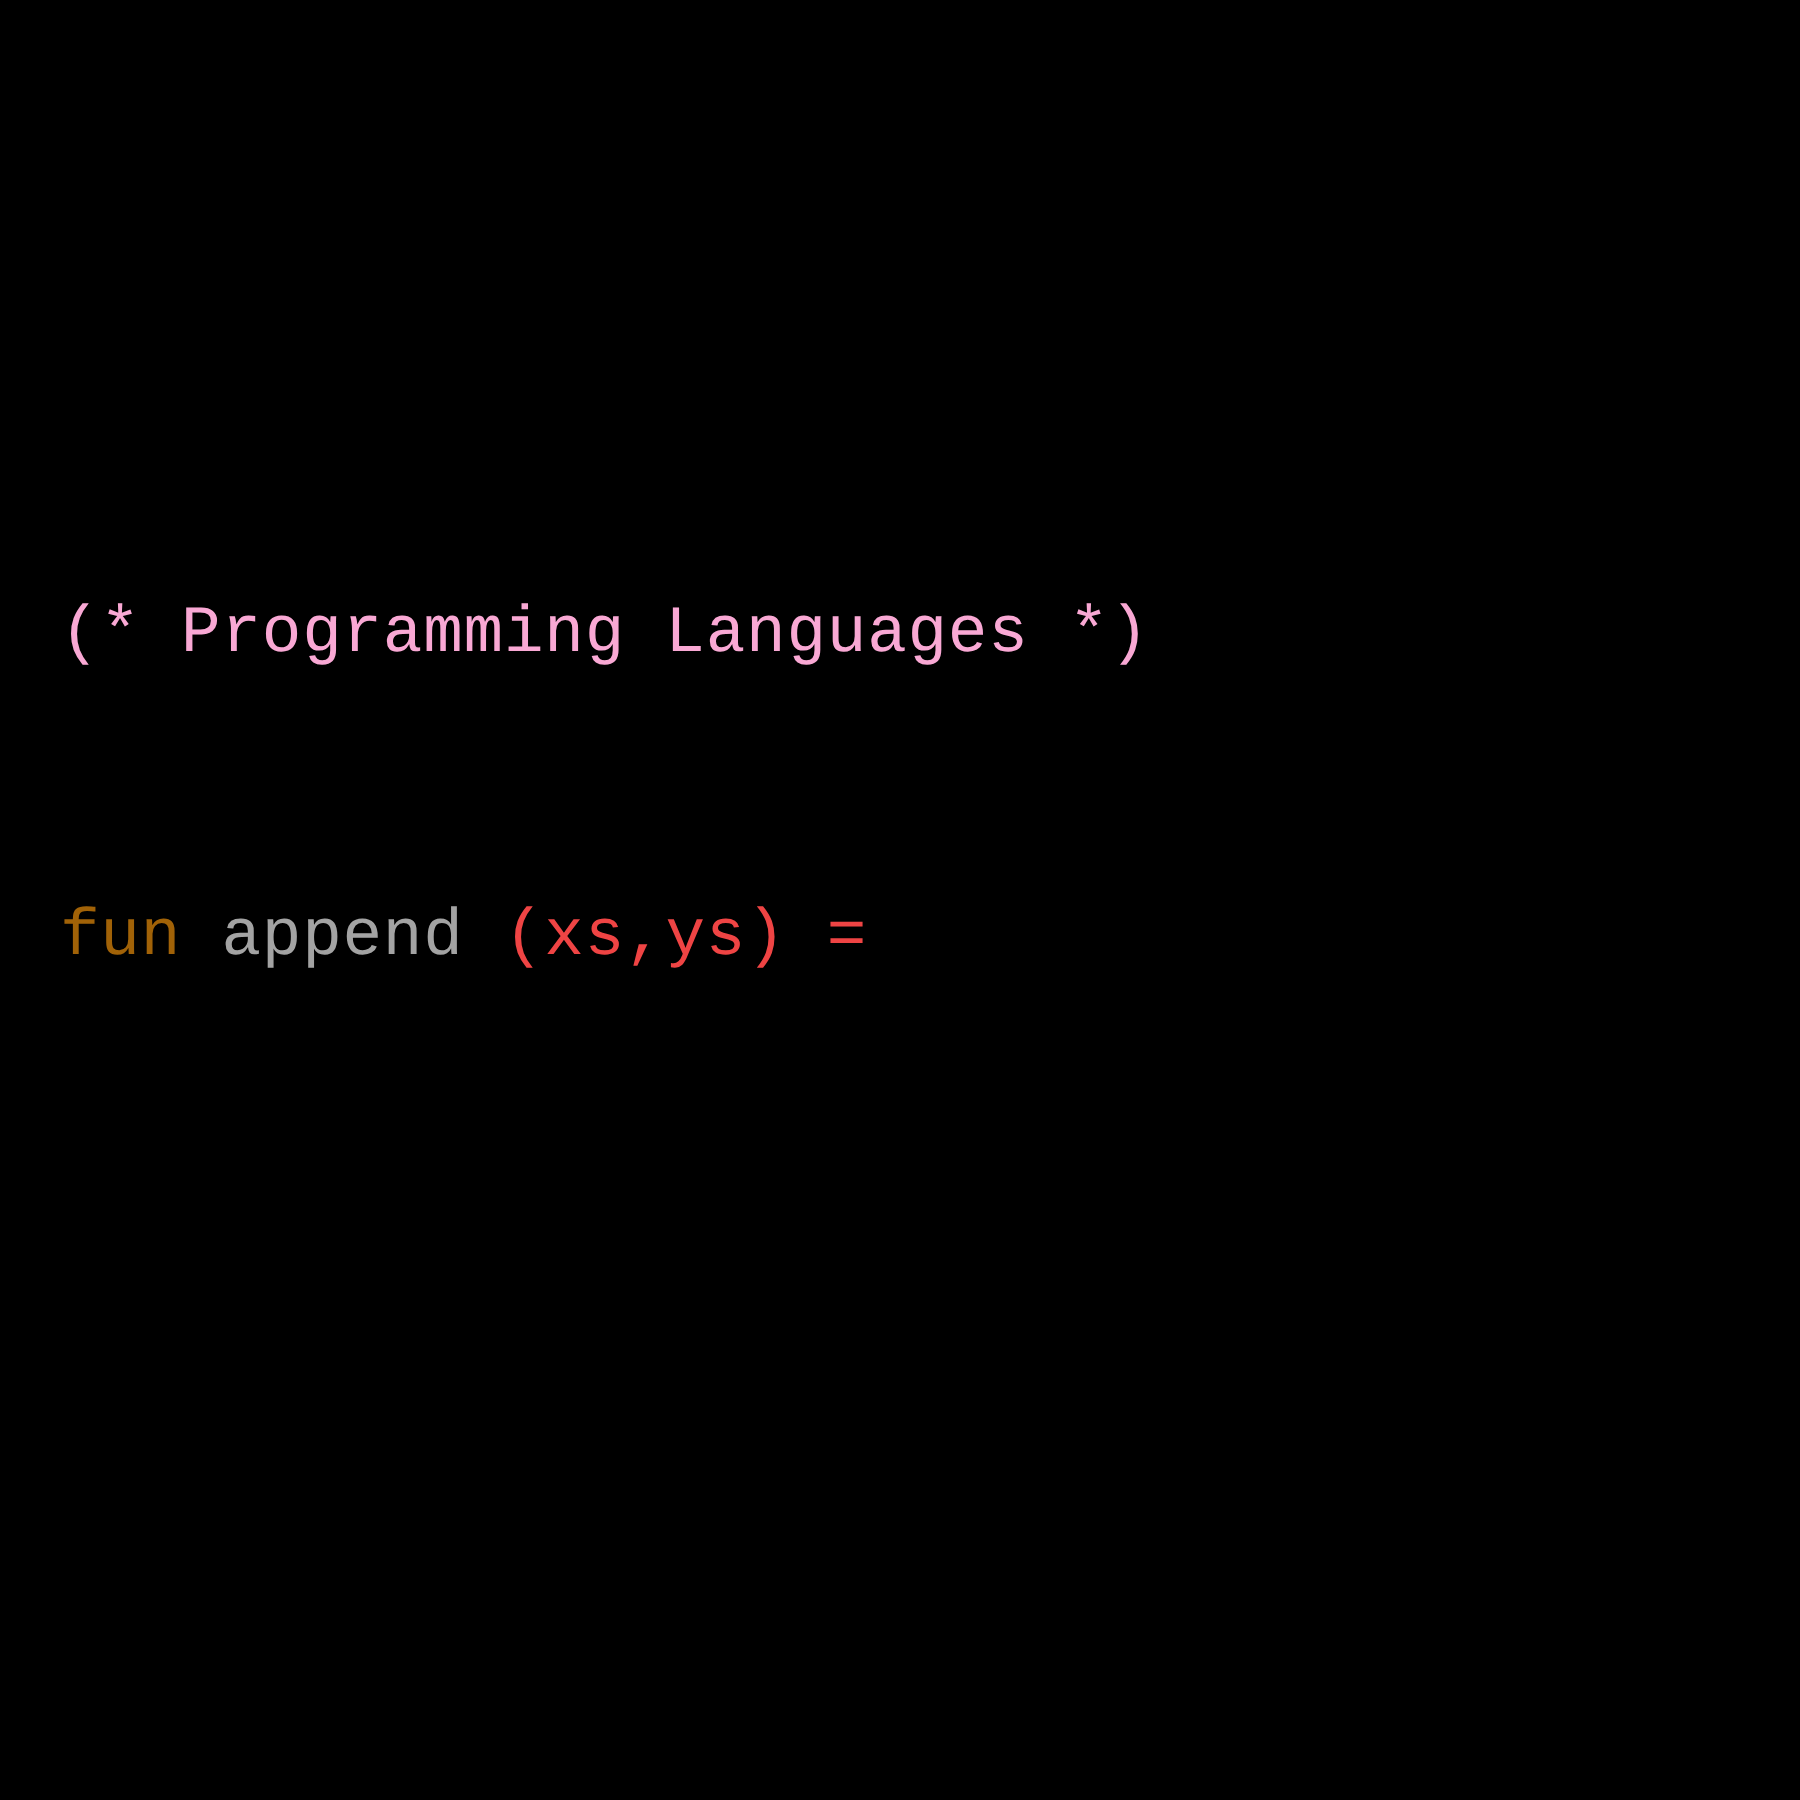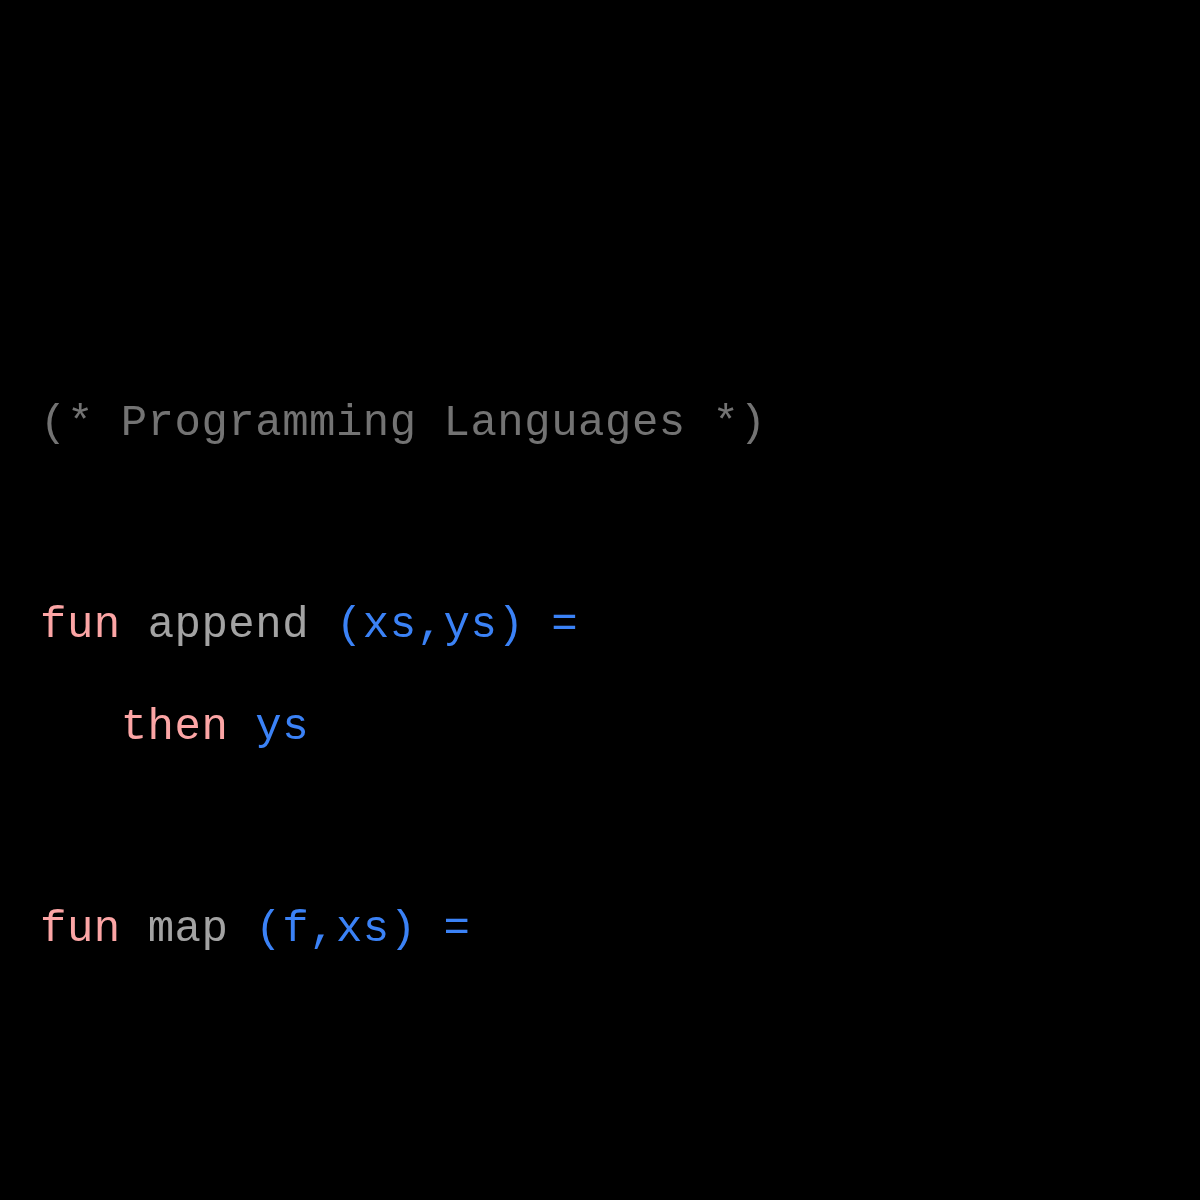--- a/index.html
+++ b/index.html
@@ -13,38 +13,36 @@
       height: 1200px;
       font-family: 'Lucida Console', 'Courier New', monospace;
       font-size: 44px;
       line-height: 1.15;
       color: #ffffff;
       padding: 145px 40px 40px 40px;
       white-space: pre;
       overflow: hidden;
       letter-spacing: 0.5px;
     }
-    .comment { color: #737373; }
-    .keyword { color: #fca5a5; }
+    .comment { color: #f9a8d4; }
+    .keyword { color: #a16207; }
     .funcname { color: #a3a3a3; }
-    .plain { color: #3b82f6; }
+    .plain { color: #ef4444; }
     .line { display: block; font-family: inherit; }
   </style>
 </head>
 <body>
 
 
 
 <div>
 <span class="line"><span class="comment">(* Programming Languages *)</span></span>
 <span class="line"> </span>
 <span class="line"><span class="keyword">fun</span> <span class="funcname">append</span><span class="plain"> (xs,ys) =</span></span>
-<span class="line"><span class="plain">   </span><span class="keyword">then</span><span class="plain"> ys</span></span>
 <span class="line"> </span>
-<span class="line"><span class="keyword">fun</span> <span class="funcname">map</span><span class="plain"> (f,xs) =</span></span>
 
 
 
 
 
 
 
 </div>
 
 

